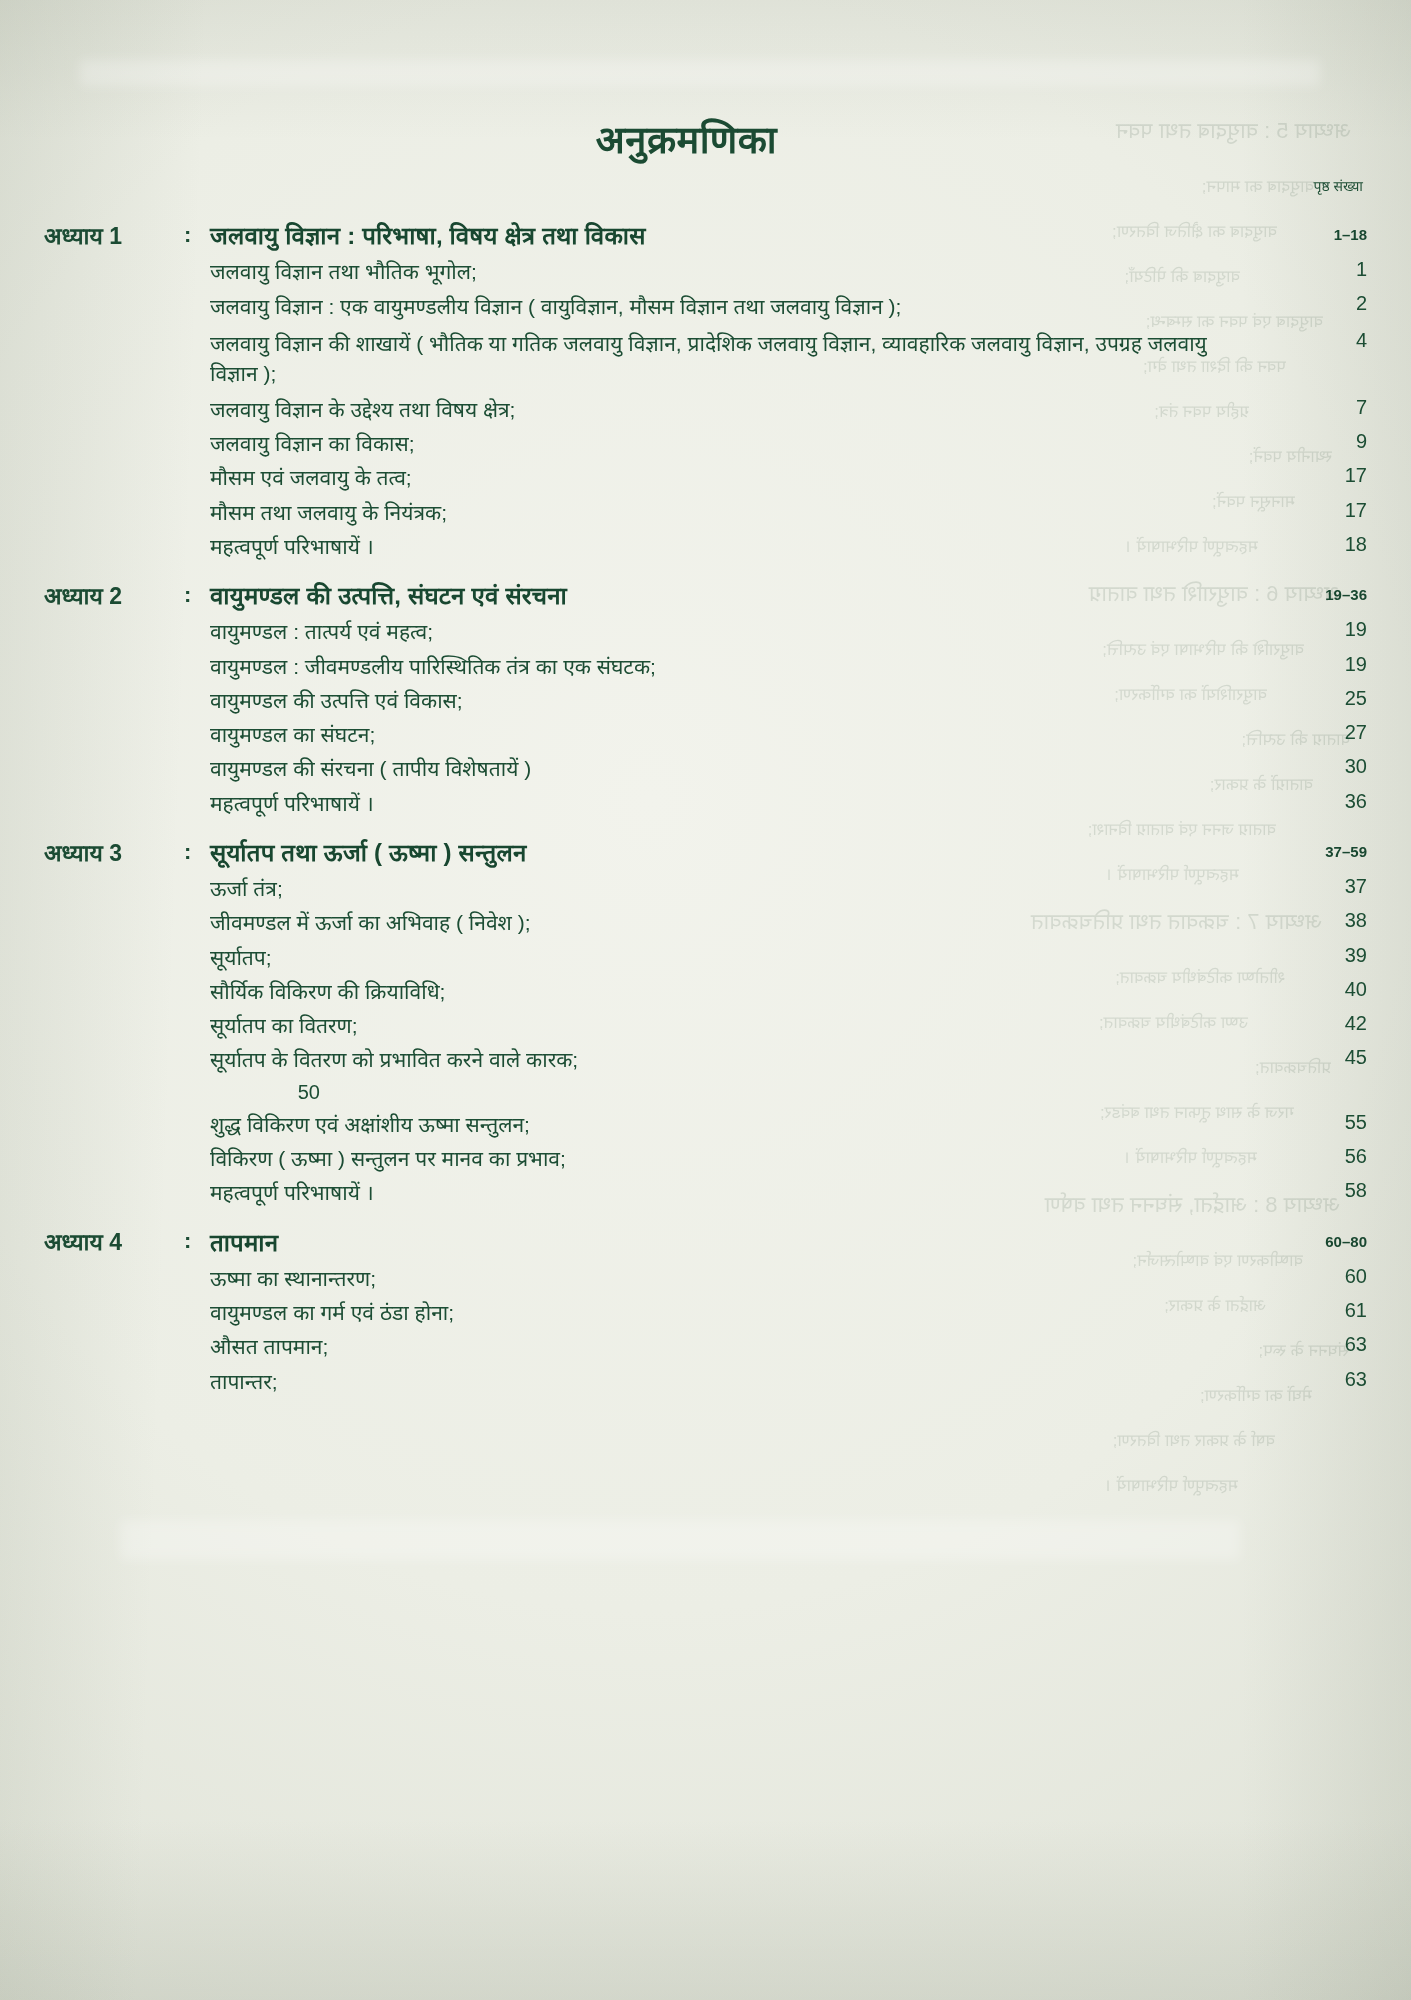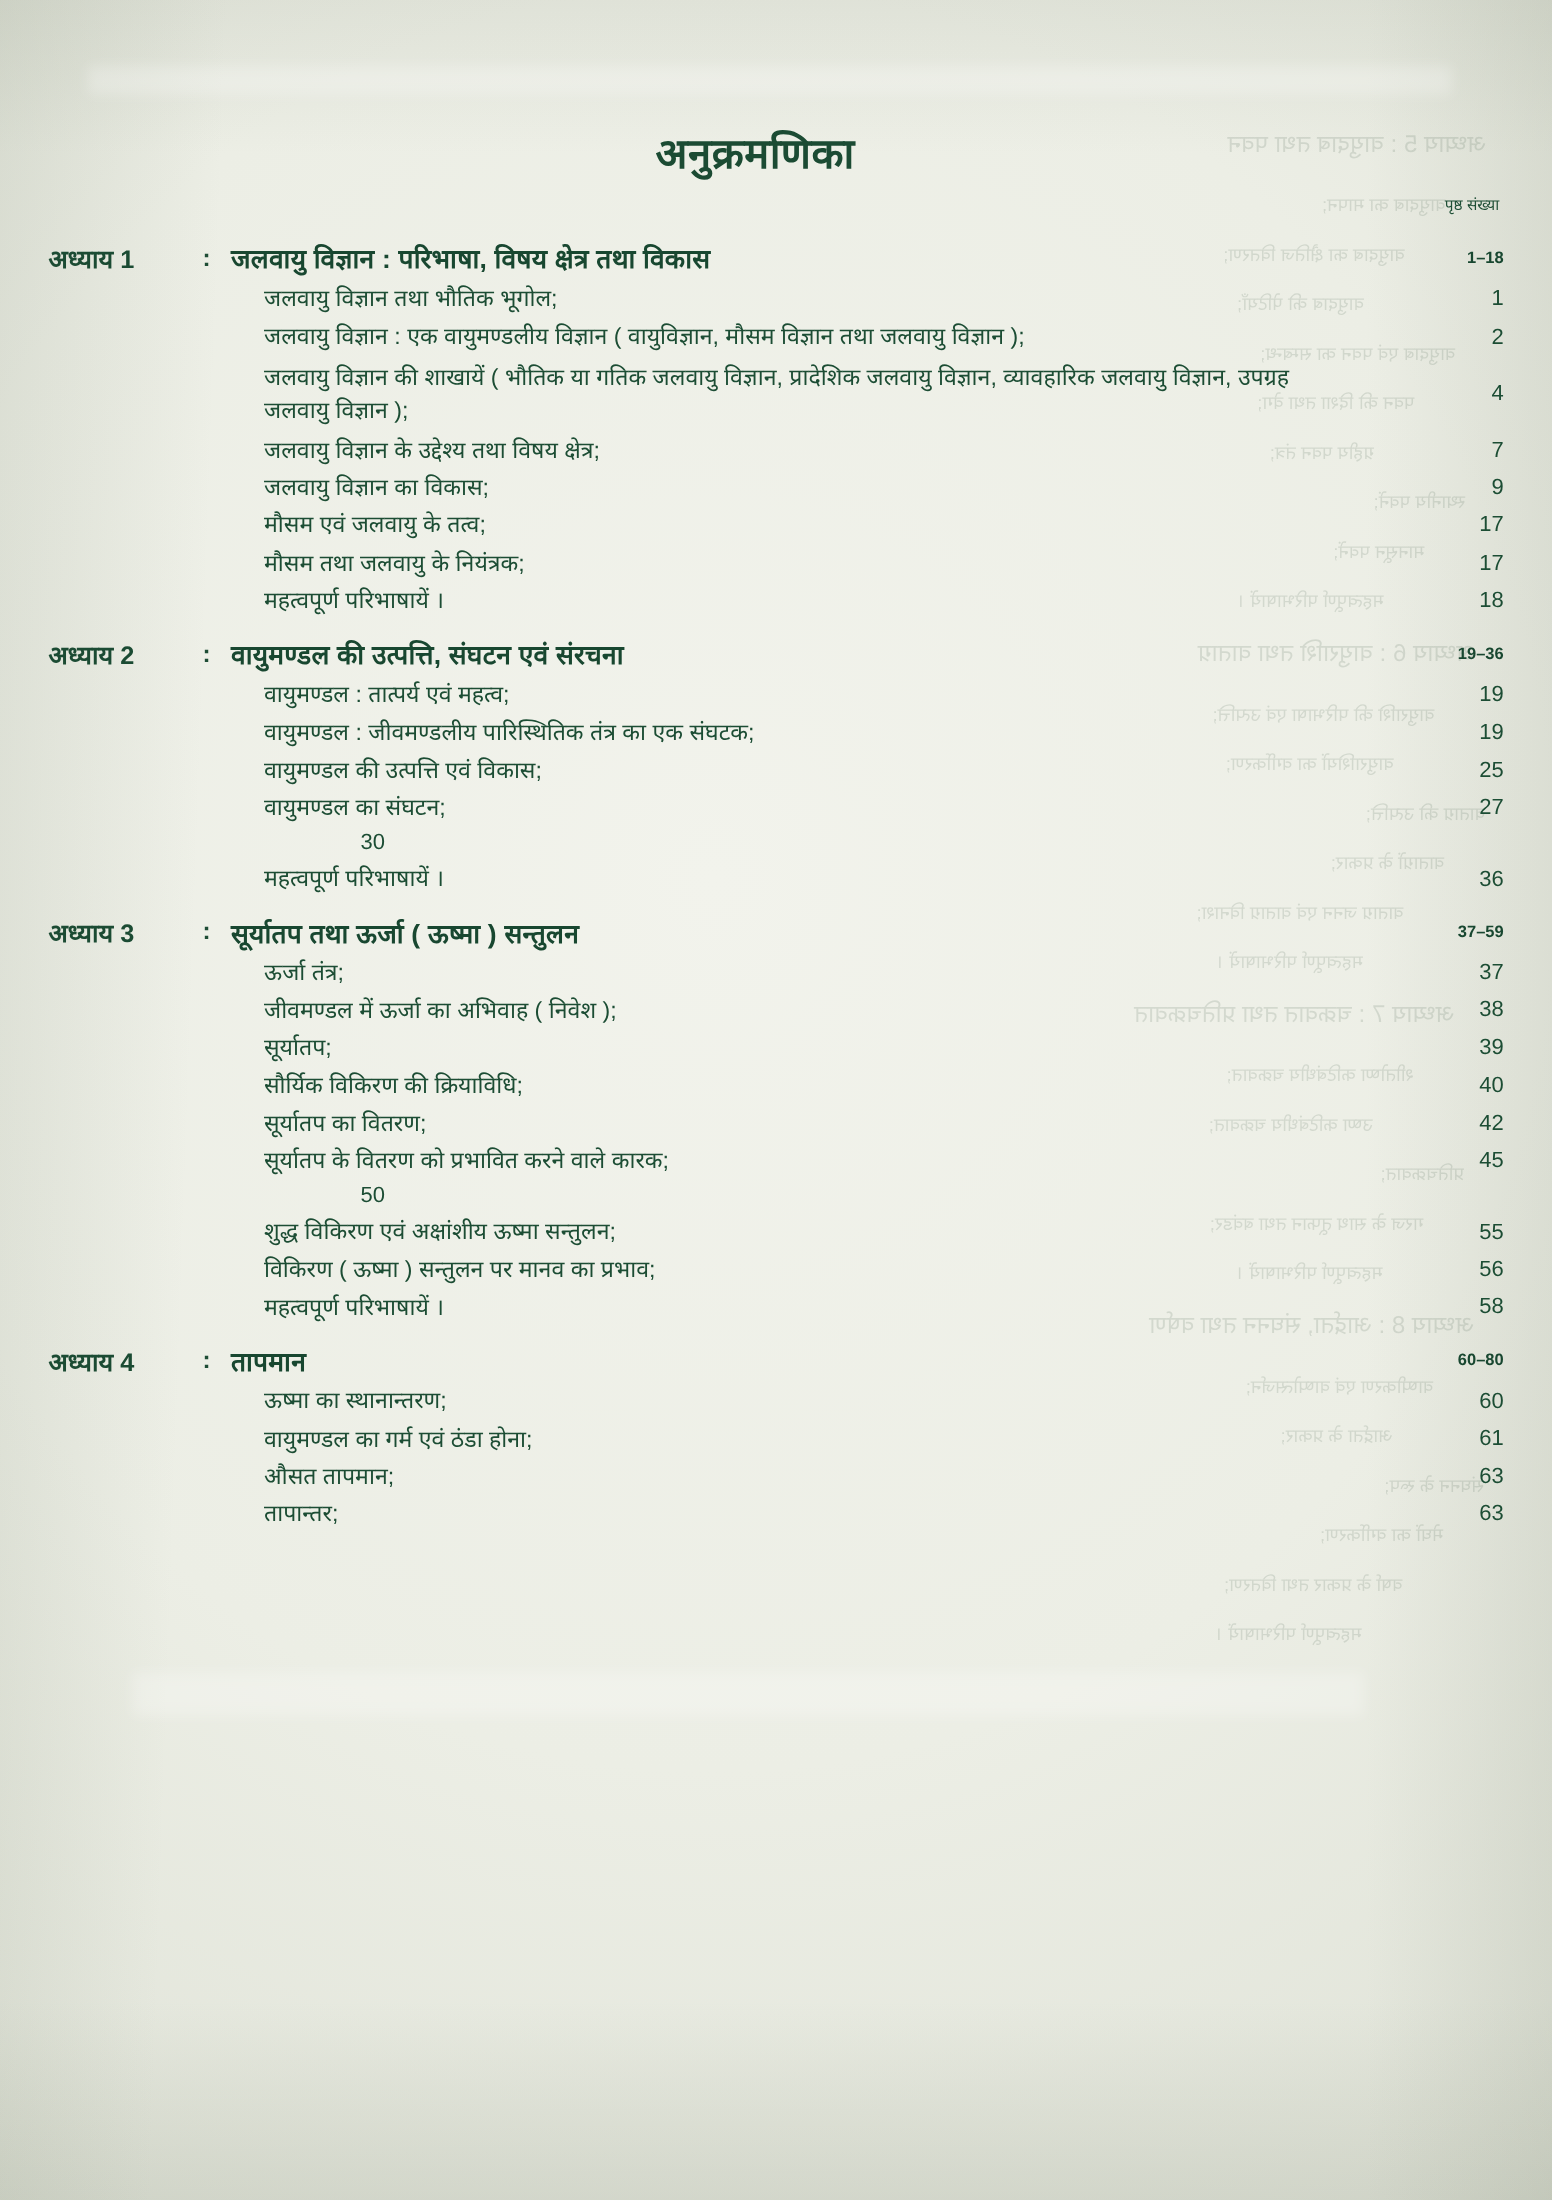--- a/index.html
+++ b/index.html
@@ -105,23 +105,22 @@
   }
   .ch-pages {
     flex: 0 0 110px;
     text-align: right;
     font-size: 15px;
     font-weight: bold;
     color: #184730;
   }
   .entry-row {
     display: flex;
-    align-items: center;
+    align-items: flex-start;
     margin-top: 7px;
-    gap: 30px;
   }
   .en-spacer {
     flex: 0 0 166px;
   }
   .en-text {
     flex: 1 1 auto;
     font-size: 21px;
     color: #1c4d34;
     line-height: 1.30;
     padding-right: 14px;
@@ -255,20 +254,21 @@
         <div class="en-text">वायुमण्डल की उत्पत्ति एवं विकास;</div>
         <div class="en-page">25</div>
       </div>
       <div class="entry-row">
         <div class="en-spacer"></div>
         <div class="en-text">वायुमण्डल का संघटन;</div>
         <div class="en-page">27</div>
       </div>
       <div class="entry-row">
         <div class="en-spacer"></div>
+        <div class="en-text">वायुमण्डल की संरचना ( तापीय विशेषतायें )</div>
         <div class="en-page">30</div>
       </div>
       <div class="entry-row">
         <div class="en-spacer"></div>
         <div class="en-text">महत्वपूर्ण परिभाषायें ।</div>
         <div class="en-page">36</div>
       </div>
       <div class="chapter-row">
         <div class="ch-label">अध्याय 3</div>
         <div class="ch-colon">:</div>

